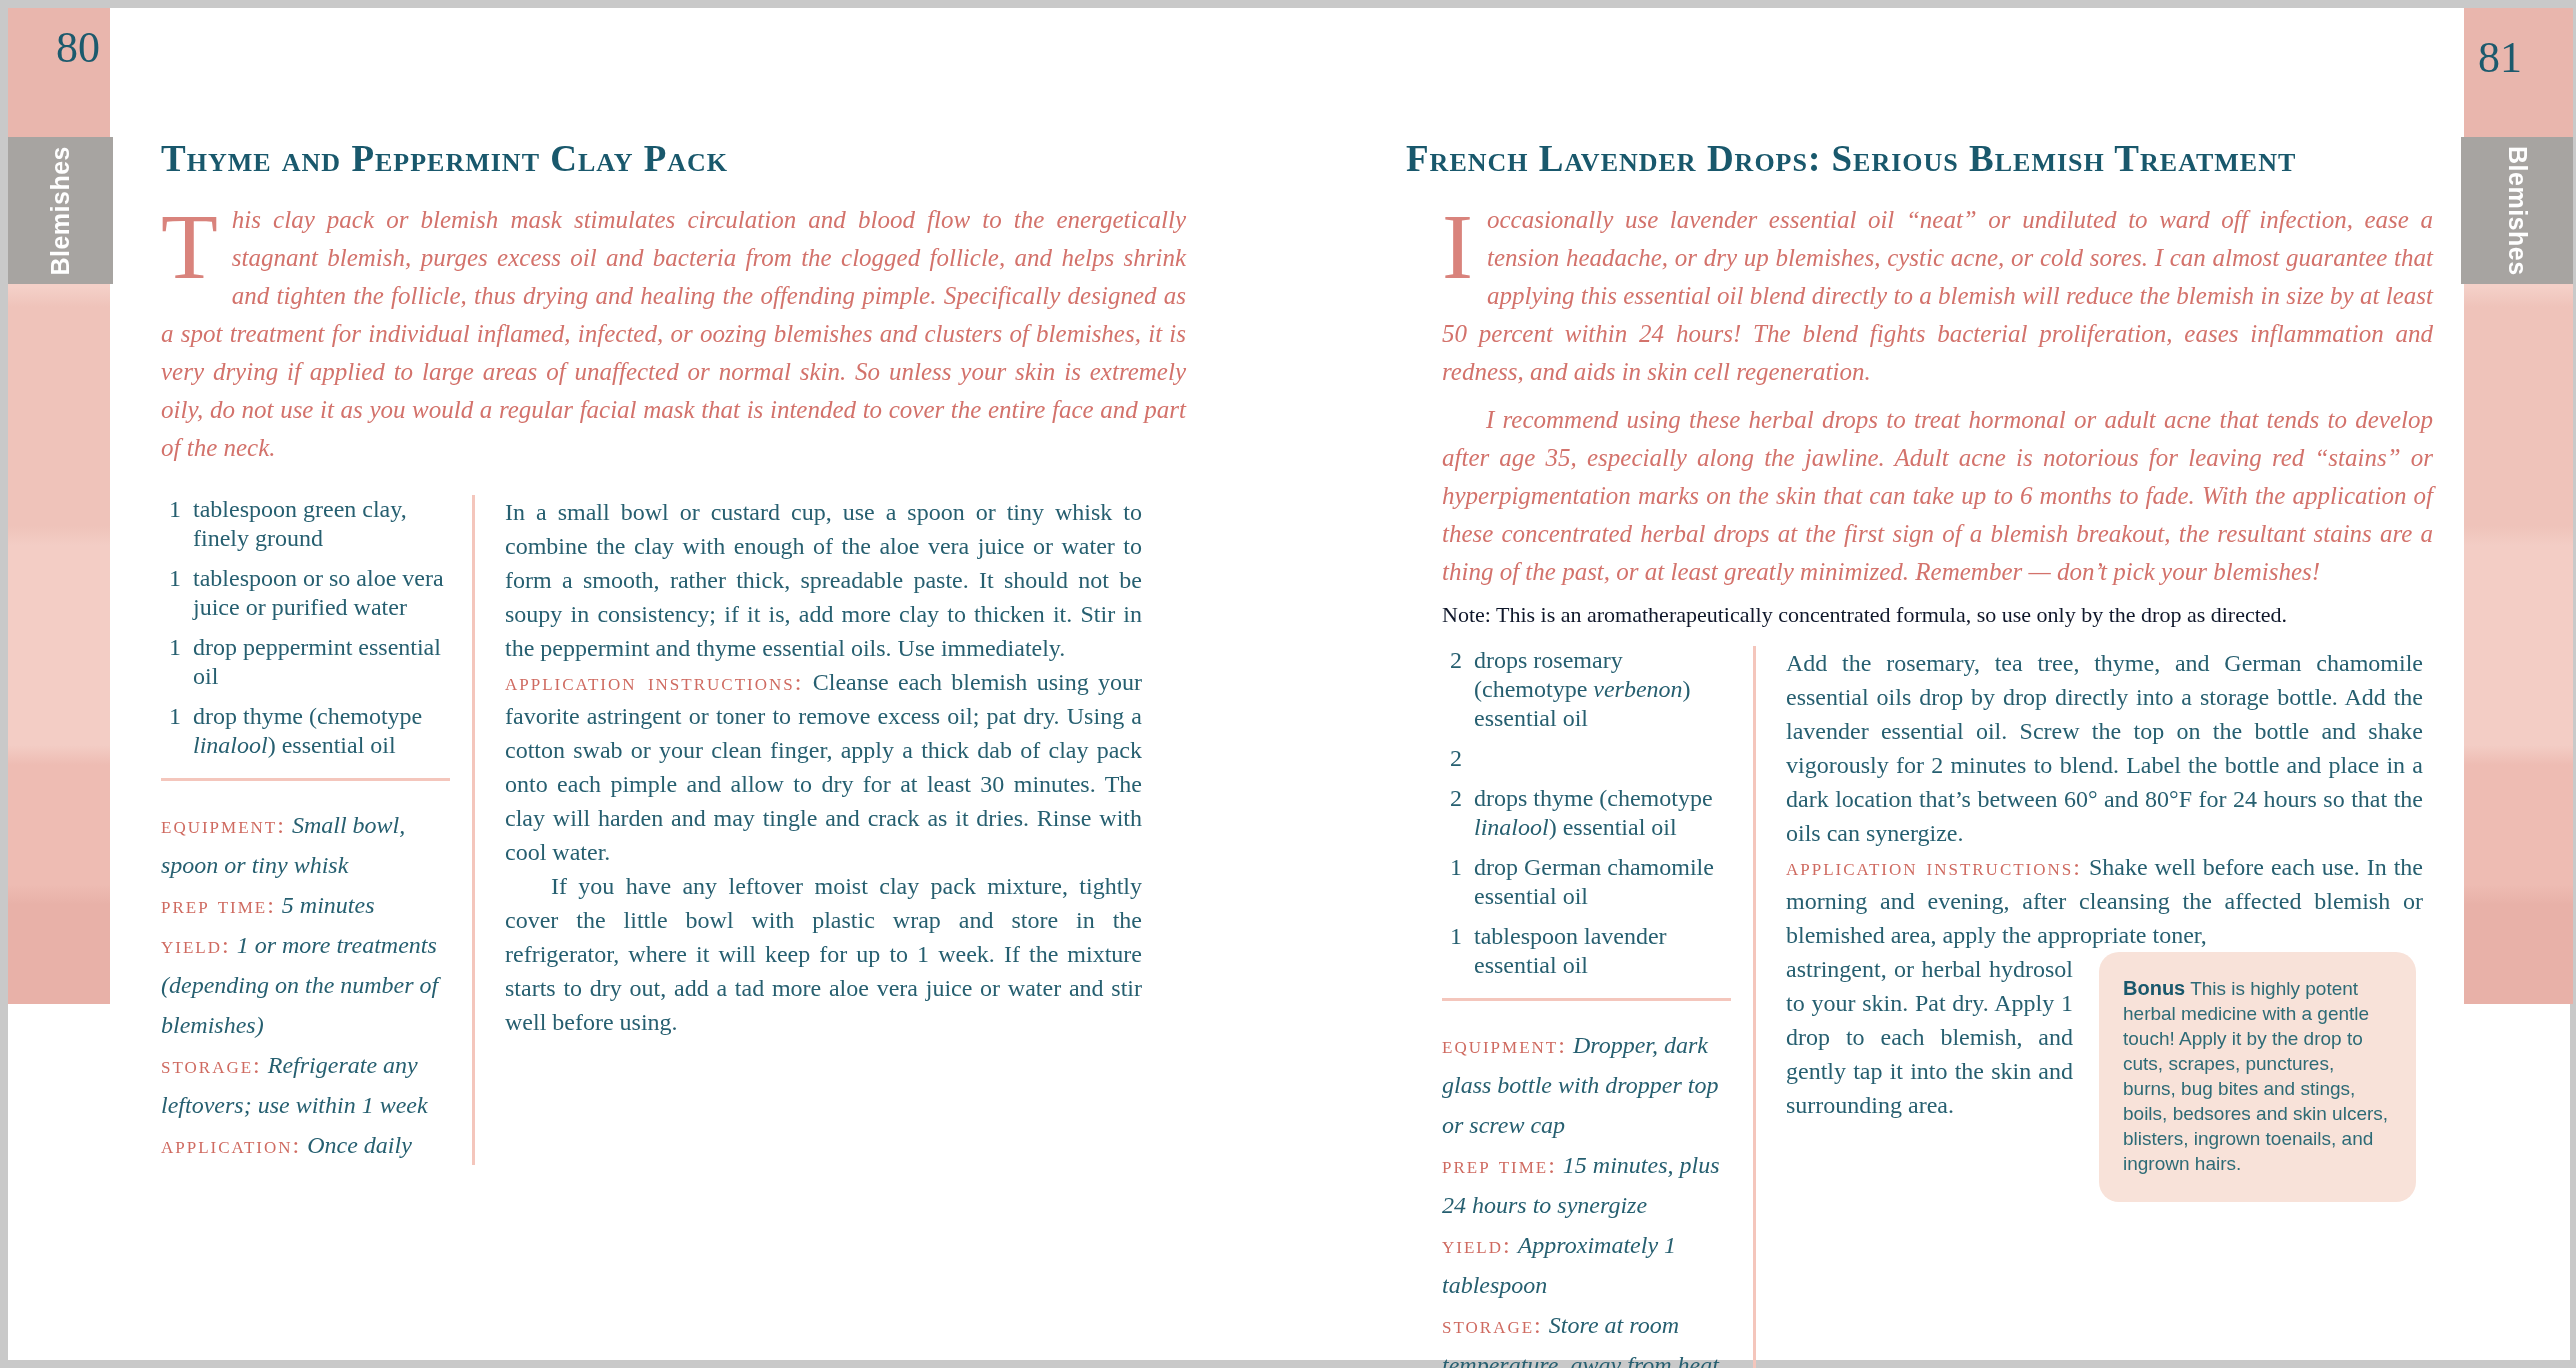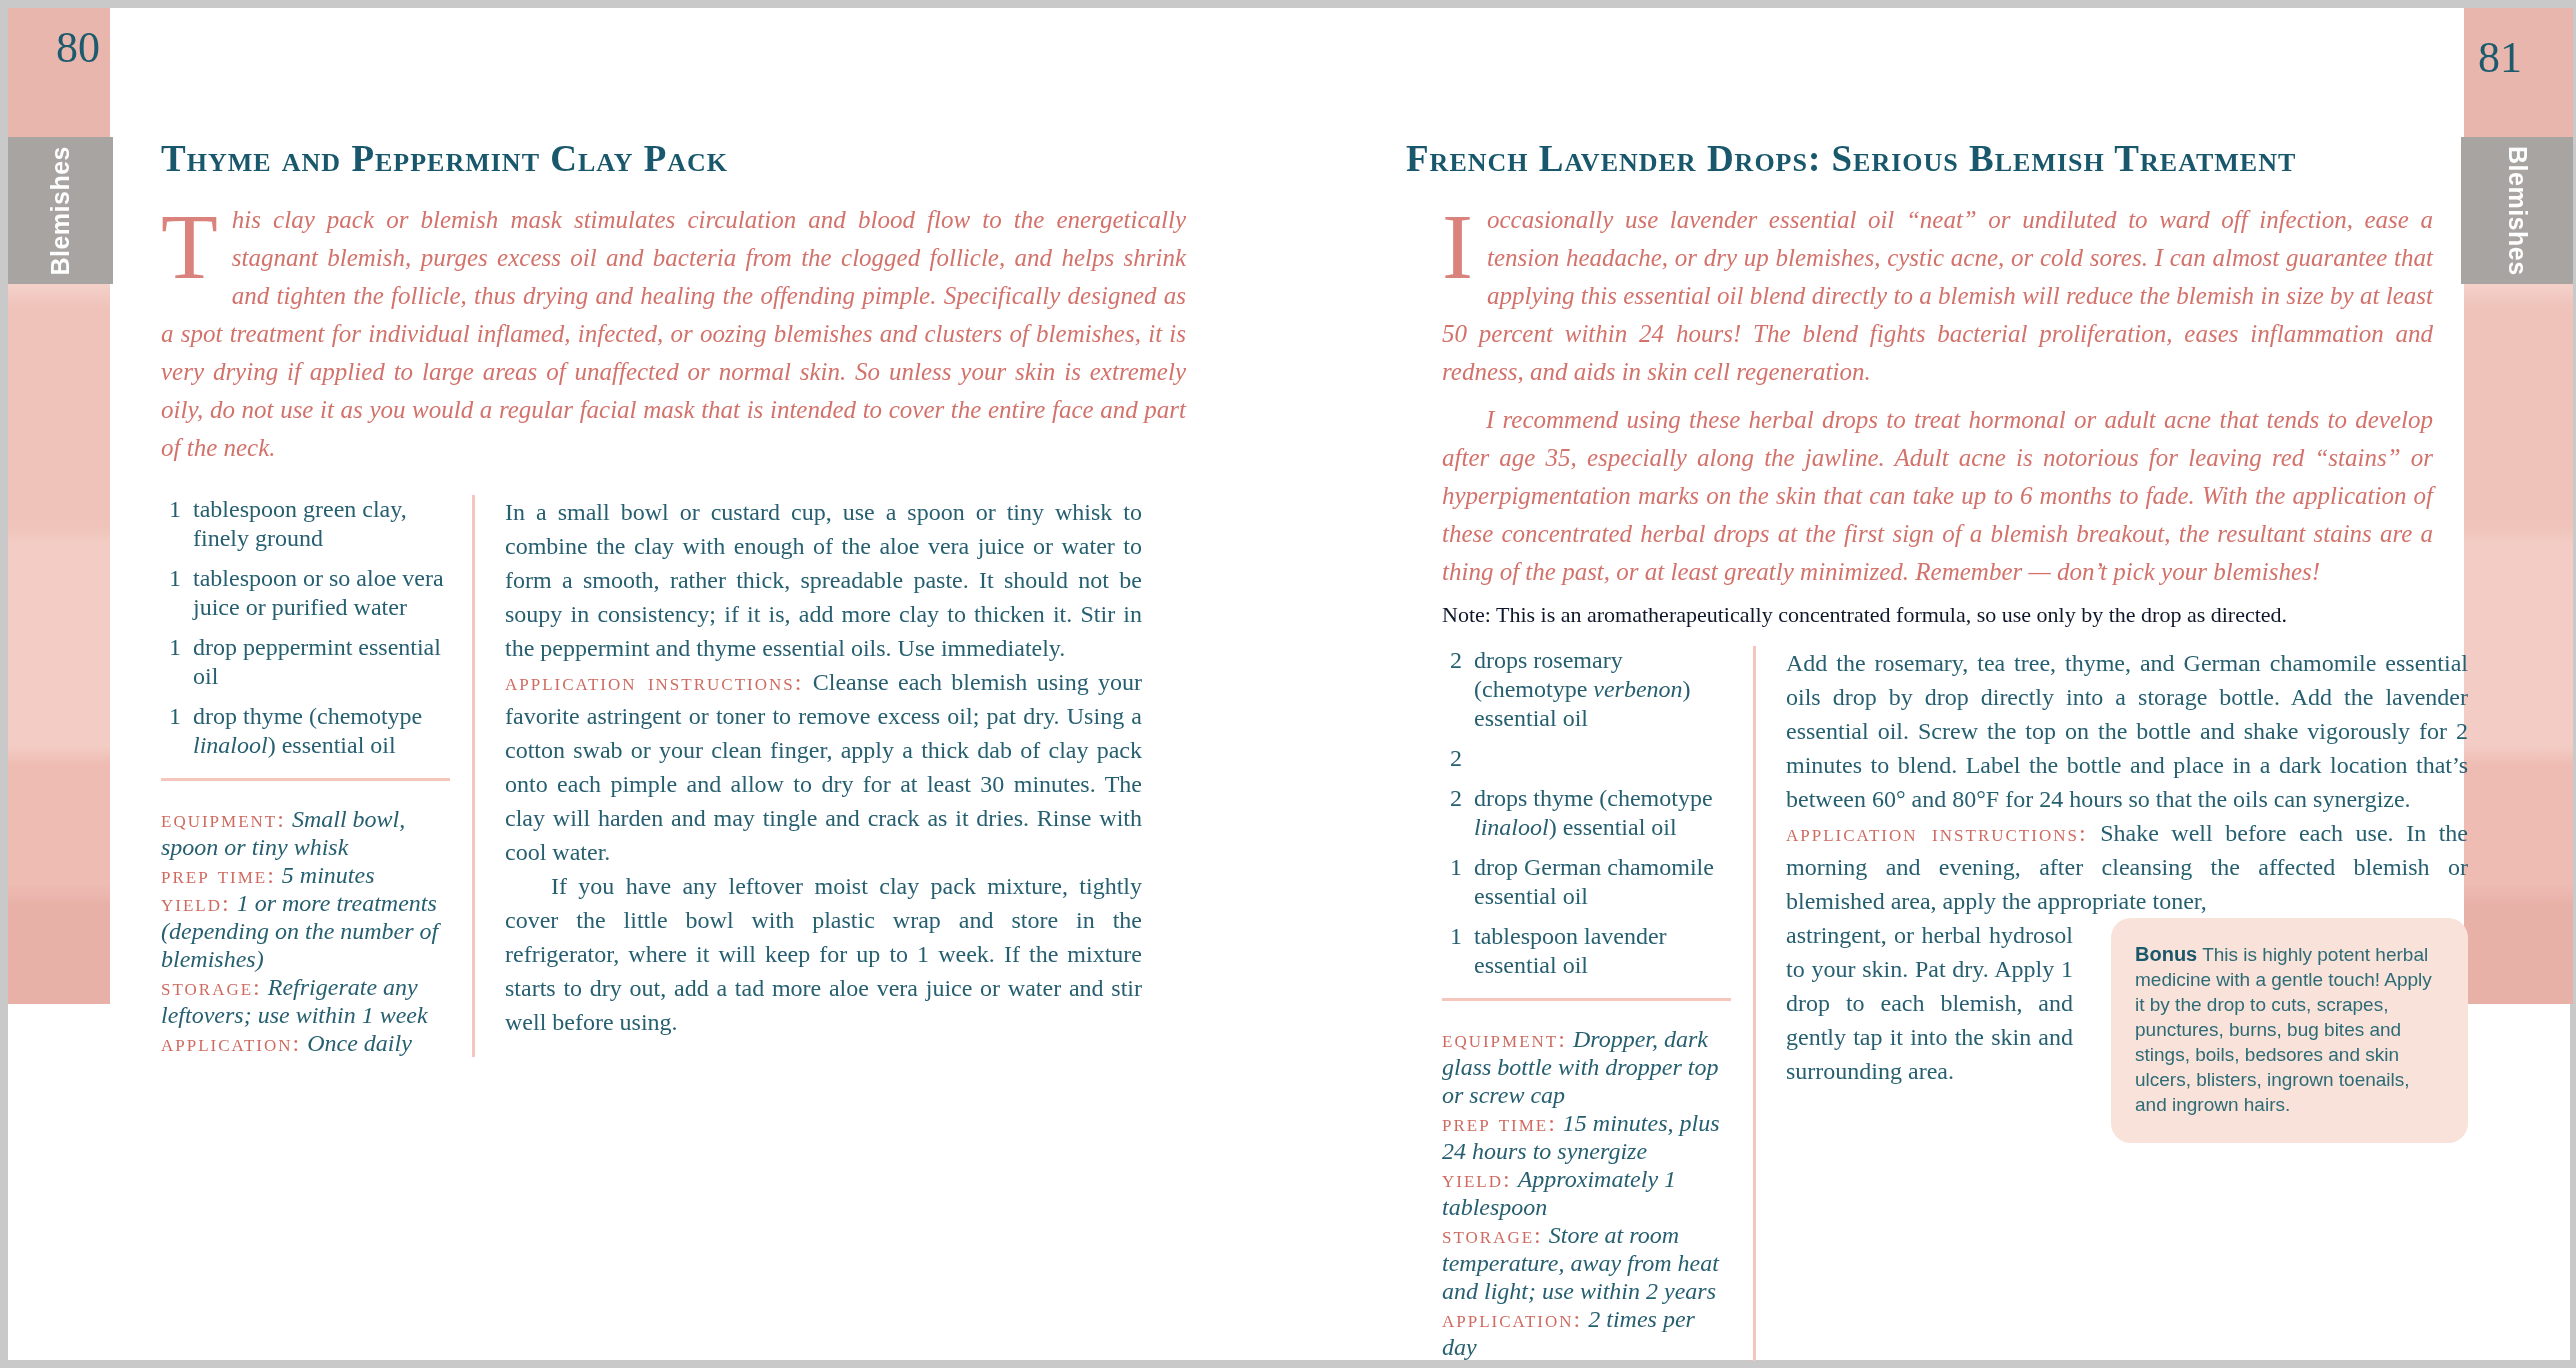--- a/index.html
+++ b/index.html
@@ -94,40 +94,39 @@
 
   .ing-row {
     display: flex; gap: 12px; color: #265f70;
     font-size: 24px; line-height: 29px; margin-bottom: 11px;
   }
   .qty { flex: none; width: 20px; text-align: right; }
   .ing-sep {
     border: none; border-top: 3px solid #f4c6bc;
     margin: 18px 0 24px 0; width: 100%;
   }
-  .detail-row { font-size: 24px; line-height: 28px; color: #265f70; }
+  .detail-row { font-size: 24px; line-height: 40px; color: #265f70; }
   .detail-label {
     color: #cf6a60; font-variant: small-caps; letter-spacing: 2px;
   }
   .detail-value { font-style: italic; }
   .app-label {
     color: #cf6a60; font-variant: small-caps; letter-spacing: 2px;
   }
 
   
   .bonus-row { display: flex; gap: 26px; }
   .bonus-narrow { flex: none; width: 287px; }
   .bonus-box {
-    flex: none; width: 357px; box-sizing: border-box;
+    flex: none; width: 317px; box-sizing: border-box;
     background: #f8e2d9; border-radius: 20px;
     padding: 24px 24px 26px 24px; align-self: flex-start;
     font-family: "Liberation Sans", sans-serif;
     font-size: 19px; line-height: 25px; color: #2d6b76;
     text-align: left;
-    margin-left: 12px;
   }
   .bonus-label { font-weight: bold; color: #19586c; font-size: 20px; }
 
   em { font-style: italic; }
 </style>
 </head>
 <body>
 
 <div class="screen">
   <div class="paper"></div>

